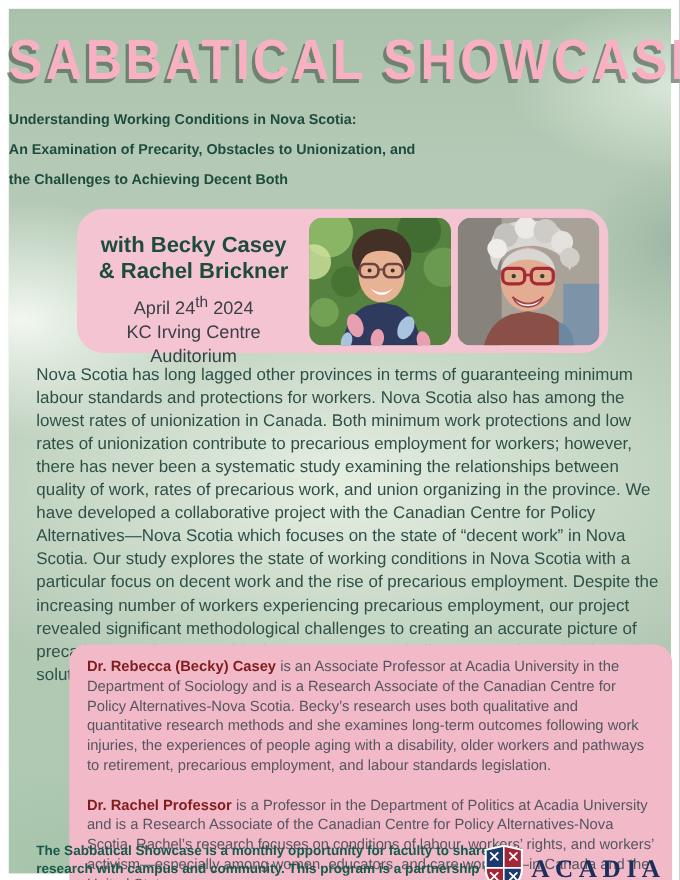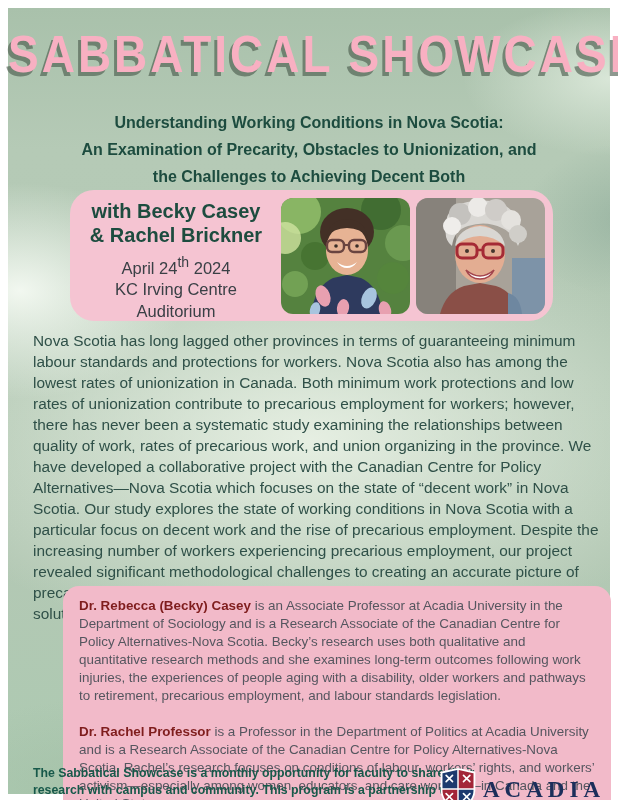--- a/index.html
+++ b/index.html
@@ -19,29 +19,29 @@
       radial-gradient(ellipse 300px 120px at 20% 99%,  rgba(158,185,160,0.5),  rgba(158,185,160,0) 75%),
       linear-gradient(180deg,#a9c1ab 0%,#b5cab6 18%,#b3c8b4 70%,#accab1 100%);
   }
   .title{
     position:absolute;left:0;top:16px;width:100%;text-align:center;
     font-size:46px;font-weight:800;letter-spacing:3px;color:#f8b0c2;
     transform:scaleY(1.12);transform-origin:top center;white-space:nowrap;
     text-shadow:-3px 3px 0 rgba(72,88,74,0.62);
   }
   .subtitle{
-    position:absolute;left:0;top:101px;width:100%;text-align:center;
-    font-size:16px;font-weight:700;color:#1d4c3f;line-height:27px;
+    position:absolute;left:0;top:87px;width:100%;text-align:left;
+    font-size:13px;font-weight:700;color:#1d4c3f;line-height:27px;
   }
   .event-card{
     position:absolute;left:62px;top:182px;width:483px;height:131px;
     background:#f5c4d2;border-radius:24px;
   }
   .event-info{position:absolute;left:2px;top:9px;width:208px;text-align:center;}
-  .event-with{font-size:20px;font-weight:800;color:#1d4c3f;line-height:24px;}
+  .event-with{font-size:20px;font-weight:800;color:#1d4c3f;line-height:24px;margin-top:12px;}
   .event-details{margin-top:5px;font-size:16.5px;color:#3a4046;line-height:21.5px;}
   .event-details sup{font-size:14px;}
   .photo{
     position:absolute;top:8px;width:129px;height:116px;border-radius:12px;
     overflow:hidden;
   }
   .photo svg{display:block;width:100%;height:100%;}
   .photo.p1{left:211px;}
   .photo.p2{left:346px;}
   .body-text{

